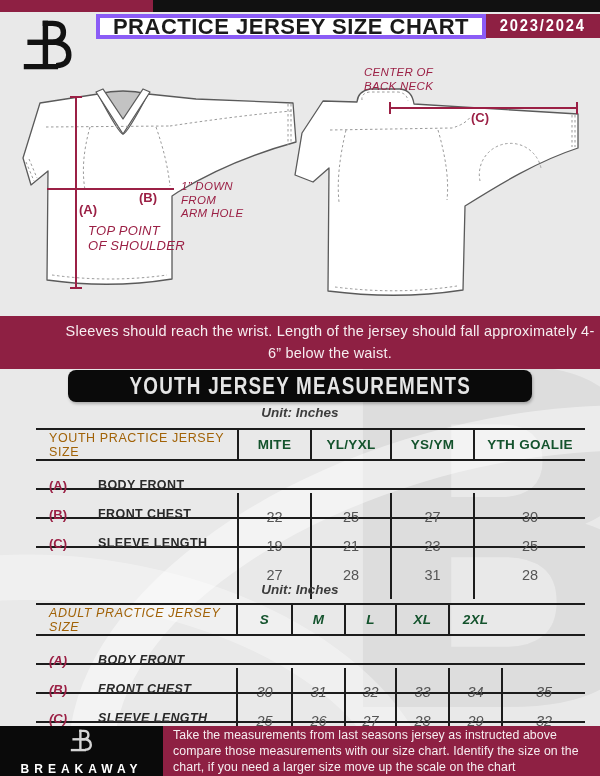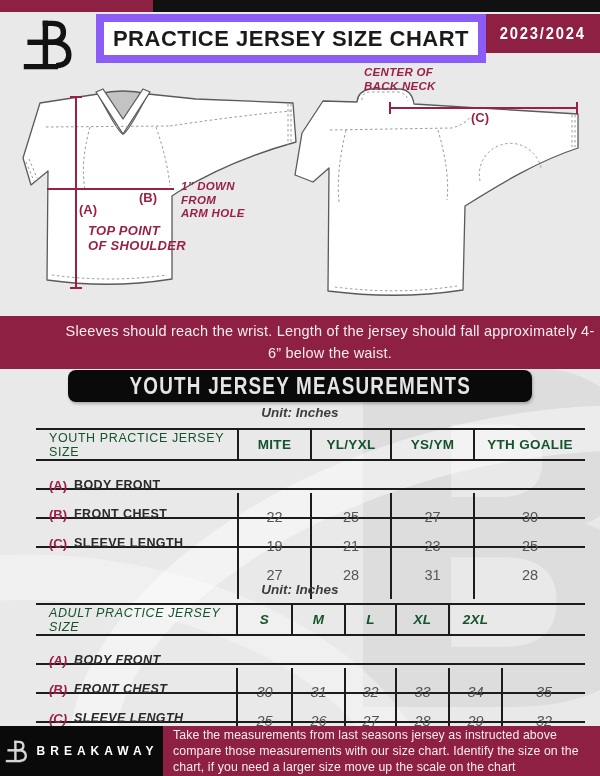--- a/index.html
+++ b/index.html
@@ -21,37 +21,37 @@
   }
   .swoosh.s1 { width:900px; height:520px; left:60px; top:420px; transform:rotate(-14deg); }
   .swoosh.s2 { width:700px; height:420px; left:-260px; top:560px; transform:rotate(10deg); border-color:rgba(255,255,255,0.35); }
 
   
   .topbar { position:absolute; left:0; top:0; width:600px; height:12px; display:flex; z-index:2; }
   .topbar-maroon { width:153px; height:12px; background:#8e2043; }
   .topbar-black  { flex:1; height:12px; background:#111; }
   .logo-mark { position:absolute; left:22px; top:15px; z-index:3; }
   .title-box {
-    position:absolute; left:96px; top:14px; width:390px; height:49px; z-index:2;
-    background:#fff; border:8px solid #8b5cf6;
+    position:absolute; left:96px; top:14px; width:390px; height:25px; z-index:2;
+    background:#fff; border:4px solid #8b5cf6;
     display:flex; align-items:center; justify-content:center;
     font-size:22px; font-weight:800; letter-spacing:0.5px; color:#1a1a1a; white-space:nowrap;
   }
   .season-box {
-    position:absolute; left:486px; top:14px; width:114px; height:39px; z-index:2;
+    position:absolute; left:486px; top:14px; width:114px; height:24px; z-index:2;
     background:#8e2043; color:#fff;
     display:flex; align-items:center; justify-content:center;
   }
   .season-box span { display:inline-block; transform:scaleX(0.92); font-size:16px; font-weight:700; letter-spacing:2px; }
 
   
   .diagram-svg { position:absolute; left:0; top:62px; z-index:1; }
   .anno { position:absolute; z-index:2; color:#9b2045; white-space:pre-line; }
   .anno.key { font-weight:bold; font-size:13px; }
-  .anno.note { font-style:italic; font-size:11.5px; line-height:1.18; letter-spacing:0.3px;font-weight:bold; }
+  .anno.note { font-style:italic; font-size:11.5px; line-height:1.18; letter-spacing:0.3px; }
 
   
   .notice-banner {
     position:absolute; left:0; top:316px; width:600px; height:53px; z-index:2;
     background:#8e2043; display:flex; align-items:center; justify-content:flex-end;
   }
   .notice-banner div {
     width:540px; text-align:center; color:#f6edf0;
     font-size:14.5px; line-height:1.5; letter-spacing:0.2px;
   }
@@ -76,29 +76,29 @@
   .size-table { position:absolute; left:36px; width:549px; z-index:2; }
   .st-row { display:grid; border-bottom:2px solid #1c1c1c; }
   .st-row.head { border-top:2px solid #1c1c1c; height:33px; }
   .st-row.body { height:29px; }
   .yt { grid-template-columns:201px 73px 80px 83px 112px; }
   .at { grid-template-columns:200px 55px 53px 51px 53px 53px 84px;font-style:italic; }
   .st-cell { display:flex; align-items:center; justify-content:center; height:100%; }
   .st-cell.v { border-left:2px solid #1c1c1c; }
   .st-cell.lab { justify-content:flex-start; padding-left:13px; }
   .col-head { font-weight:bold; font-size:13.5px; color:#14532d; letter-spacing:0.3px; }
-  .lab-head { font-size:12.5px; color:#14532d; letter-spacing:0.6px; }
+  .lab-head { font-size:12.5px; color:#a16207; letter-spacing:0.6px; }
   .row-key { color:#9b2045; font-weight:bold; font-size:13px; margin-right:7px; }
-  .row-lab { font-size:12.5px; font-weight:600; color:#2a2a2a; letter-spacing:0.4px; }
+  .row-lab { font-size:12.5px; font-weight:600; color:#2a2a2a; letter-spacing:0.4px;margin-left:24px; }
   .val { font-size:14.5px; color:#555;margin-top:32px; }
 
   
   .footer { position:absolute; left:0; top:726px; width:600px; height:50px; display:flex; z-index:2; }
   .footer-black {
-    width:163px; background:#0a0a0a; display:flex; align-items:center; justify-content:center; gap:8px;
+    width:163px; background:#0a0a0a; display:flex; align-items:center; justify-content:center; gap:8px;flex-direction:column;
   }
   .footer-brand { color:#fff; font-size:12px; font-weight:bold; letter-spacing:5px; }
   .footer-maroon {
     flex:1; background:#8e2043; color:#f6edf0;
     display:flex; align-items:center; padding:4px 14px 4px 10px;
   }
   .footer-maroon div { font-size:12.3px; line-height:1.32; letter-spacing:0.1px; }
 </style>
 </head>
 <body>

